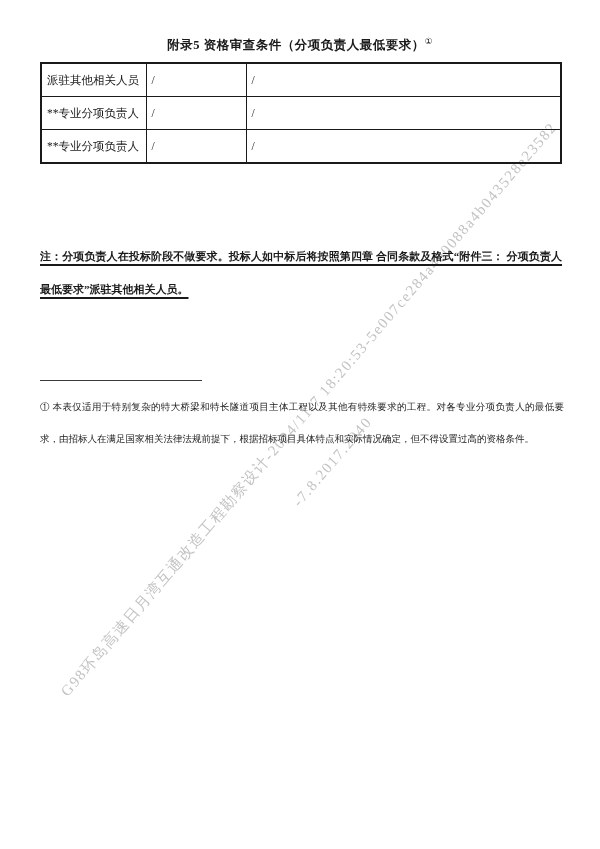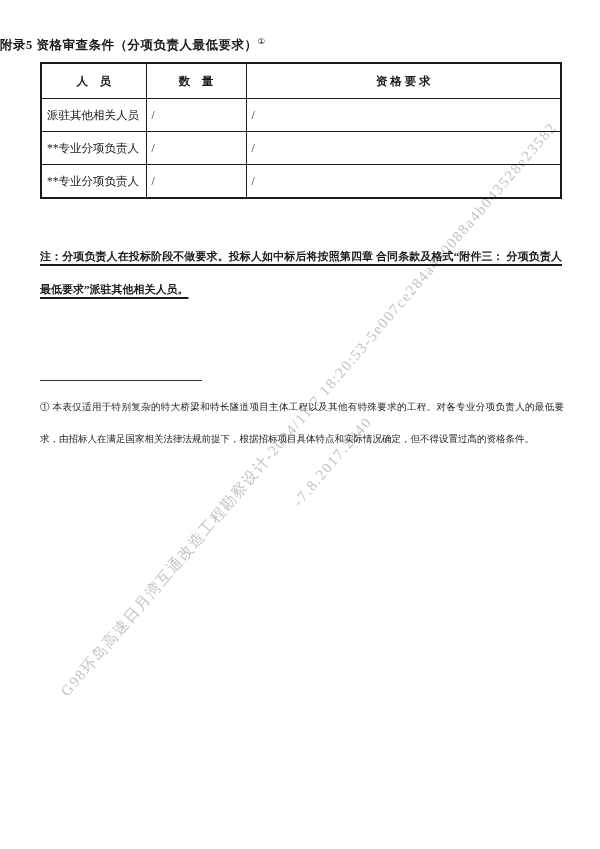--- a/index.html
+++ b/index.html
@@ -11,21 +11,21 @@
   .watermark{
     position:absolute;left:57px;top:688px;z-index:1;
     transform-origin:left top;transform:rotate(-49.3deg);
     color:#c3c3c3;font-size:15px;letter-spacing:1.5px;white-space:nowrap;
     pointer-events:none;user-select:none;
   }
   .wm-line2{margin-left:295px;margin-top:34px;}
   
   .title{
     position:absolute;left:0;top:36px;width:100%;z-index:2;
-    font-weight:bold;font-size:12.5px;letter-spacing:0.5px;
+    text-align:center;font-weight:bold;font-size:12.5px;letter-spacing:0.5px;
   }
   .title sup{font-size:8.5px;font-weight:normal;}
   
   table.qual{
     position:absolute;left:40px;top:62px;width:520px;z-index:2;
     border-collapse:collapse;background:transparent;table-layout:fixed;
   }
   table.qual{border:2px solid #1a1a1a;}
   table.qual th,table.qual td{
     border:1px solid #1a1a1a;font-size:11.5px;vertical-align:middle;
@@ -70,25 +70,20 @@
     <span>附录5  资格审查条件（分项负责人最低要求）</span><sup>①</sup>
   </div>
 
   <table class="qual">
     <colgroup>
       <col class="c-personnel">
       <col class="c-quantity">
       <col class="c-requirement">
     </colgroup>
     <tbody>
-      <tr>
-        <th>人　员</th>
-        <th>数　量</th>
-        <th>资 格 要 求</th>
-      </tr>
       <tr class="row-std">
         <td>派驻其他相关人员</td>
         <td class="cell-slash">/</td>
         <td class="cell-slash">/</td>
       </tr>
       <tr class="row-std">
         <td>**专业分项负责人</td>
         <td class="cell-slash">/</td>
         <td class="cell-slash">/</td>
       </tr>

